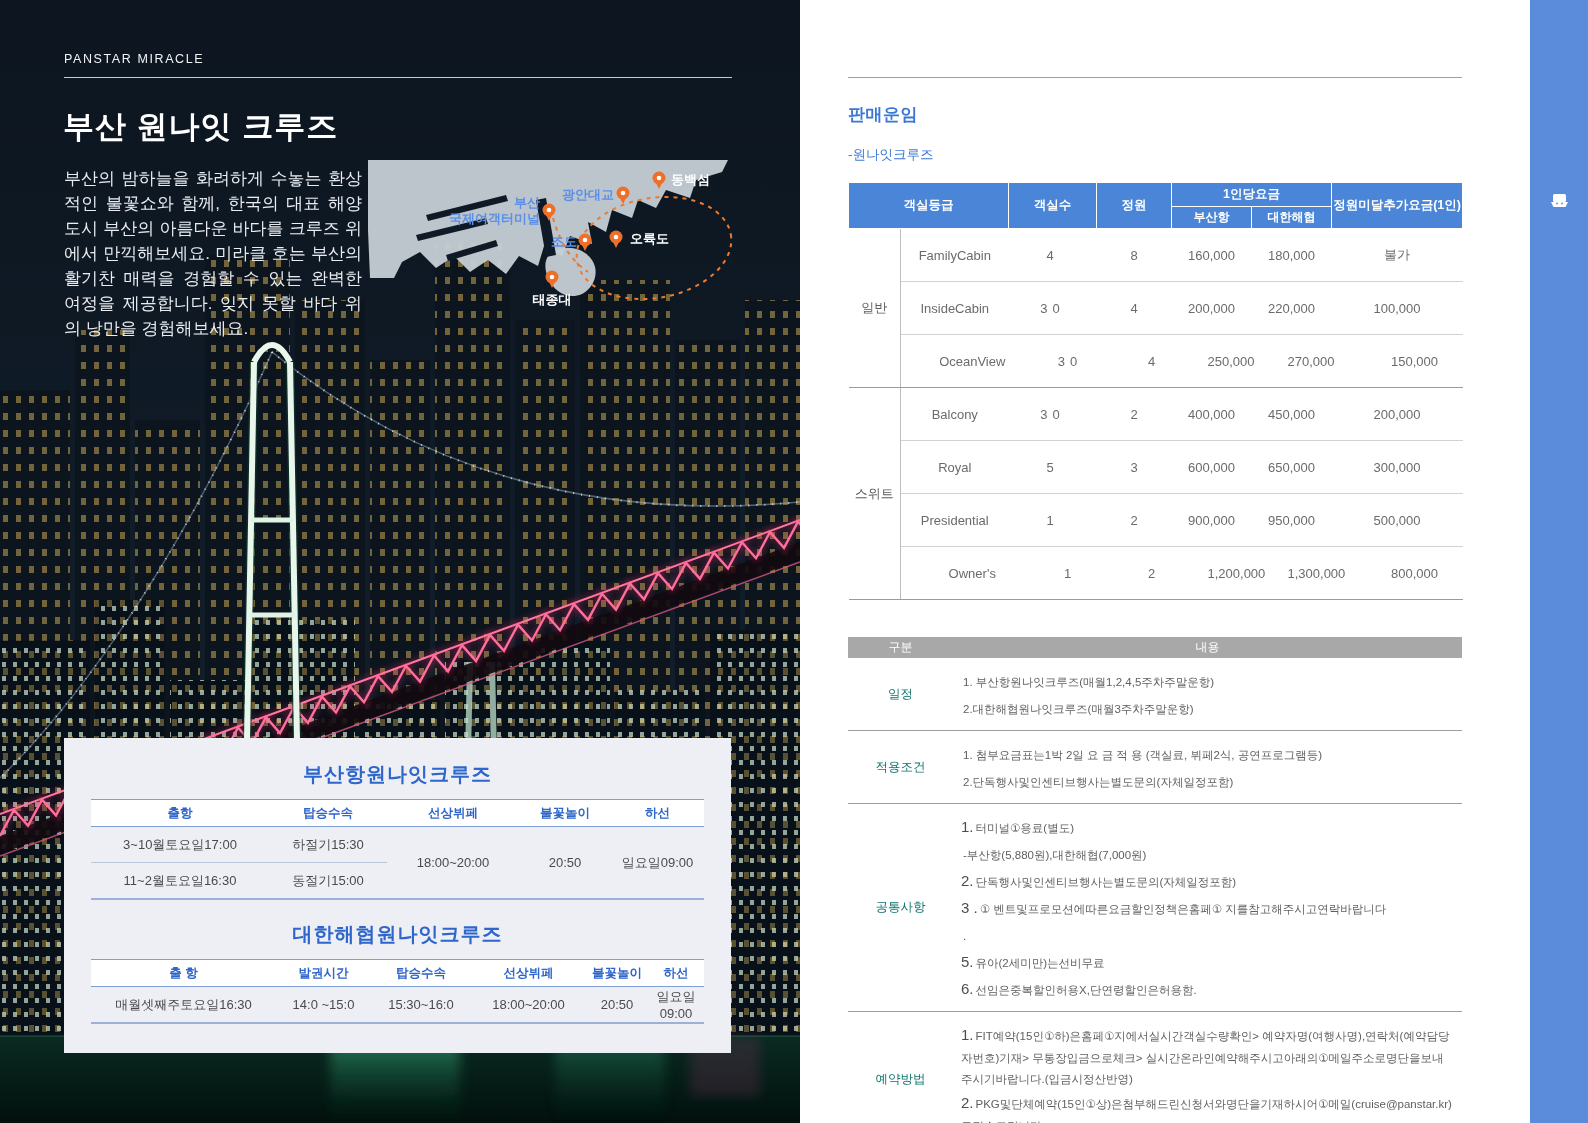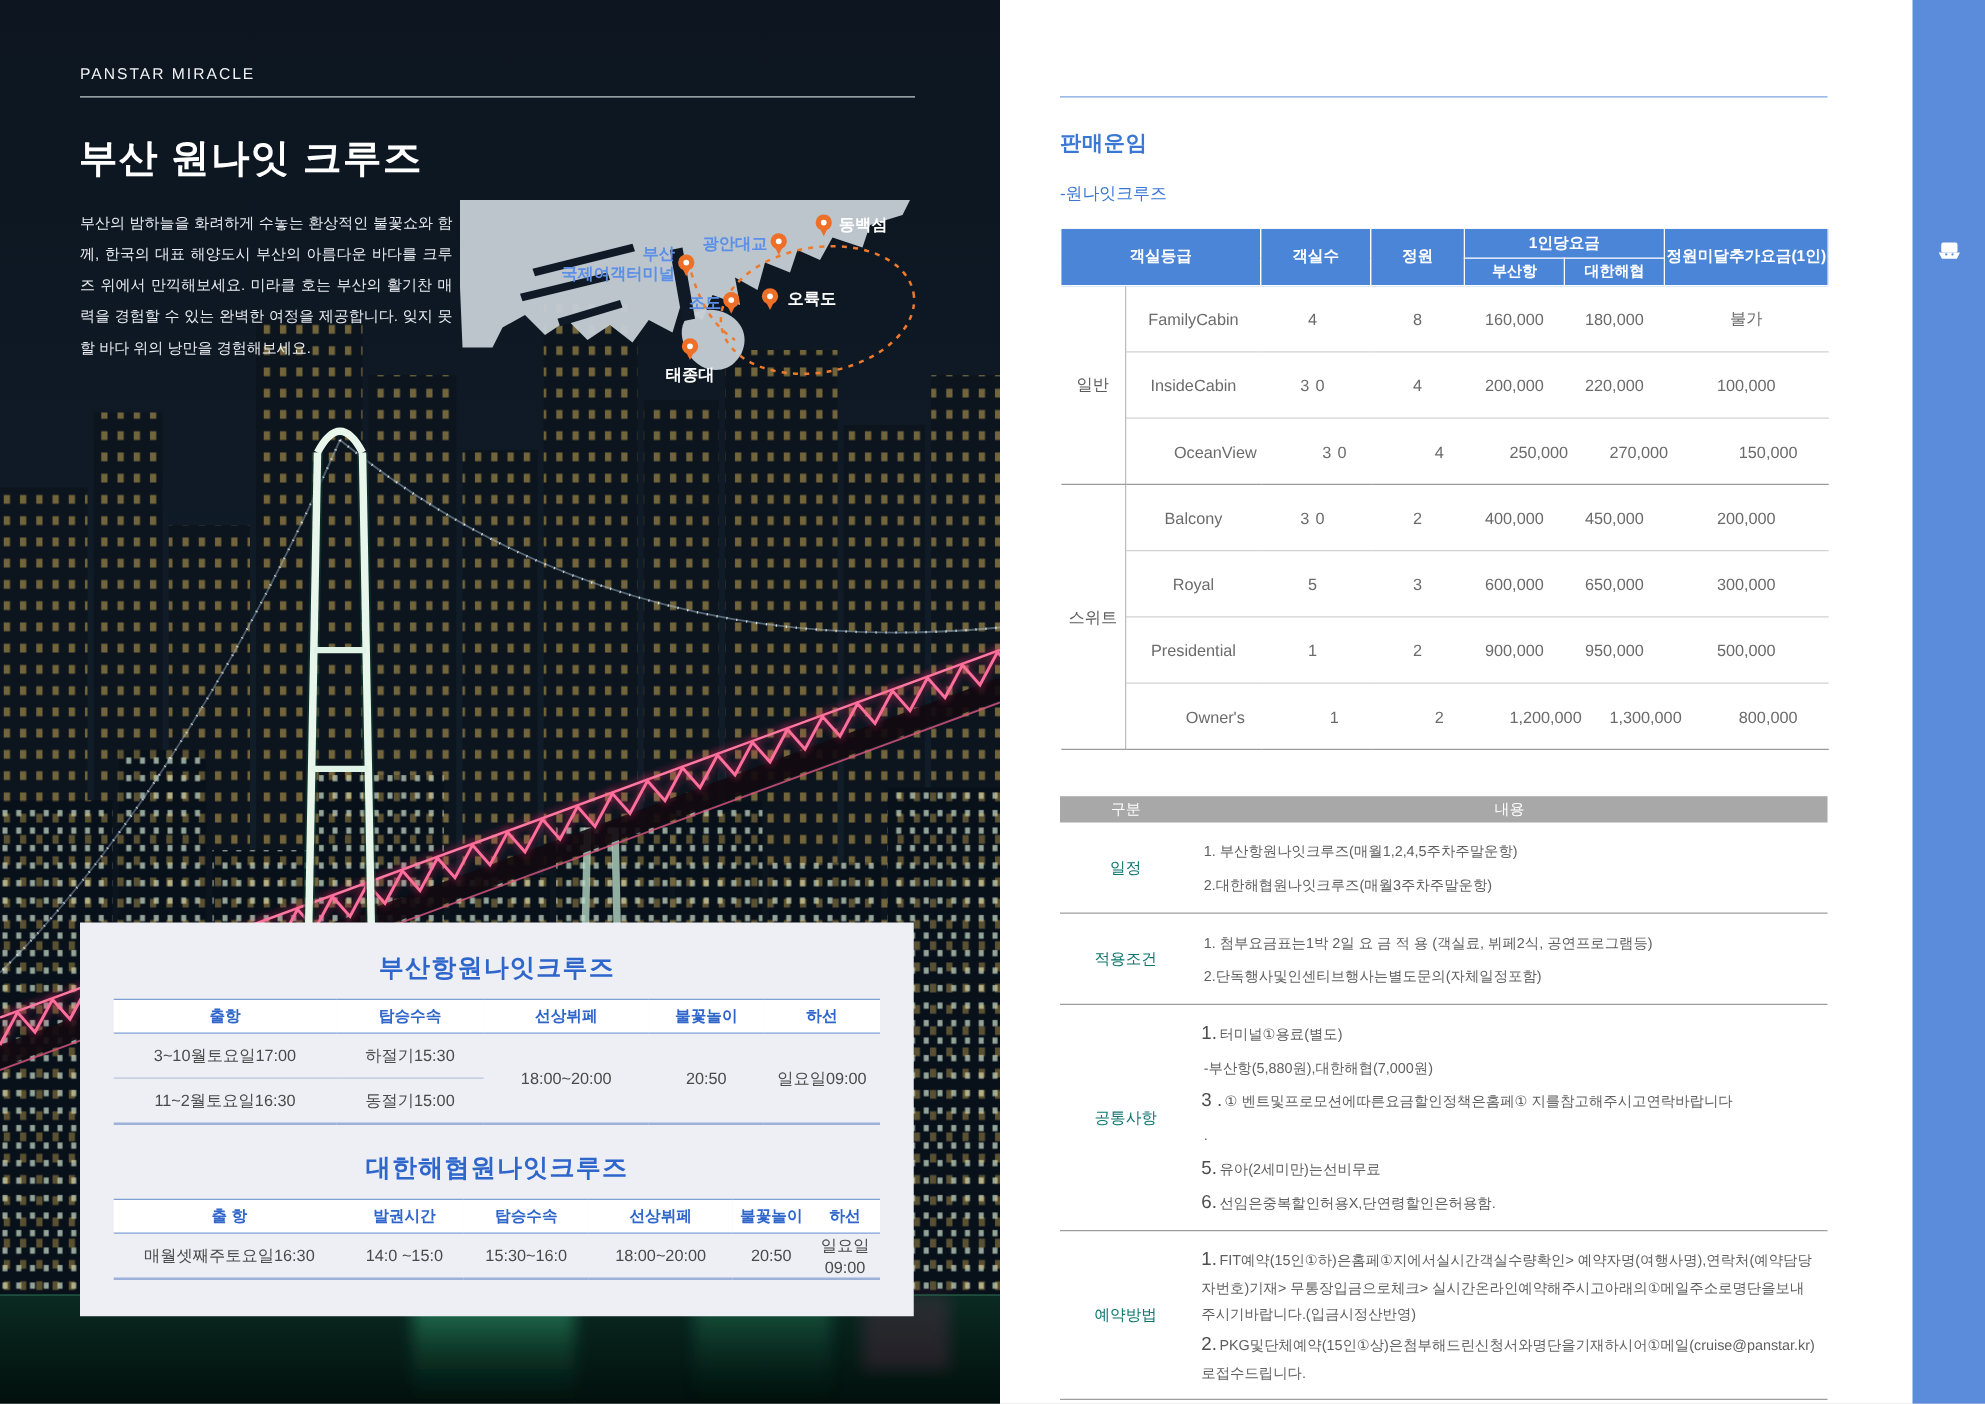--- a/index.html
+++ b/index.html
@@ -5,21 +5,21 @@
   html,body{margin:0;padding:0;}
   body{width:1588px;height:1123px;position:relative;overflow:hidden;background:#fff;
        font-family:"Liberation Sans","DejaVu Sans",sans-serif;}
 
   
   .photo{position:absolute;left:0;top:0;width:800px;height:1123px;background:#737373;overflow:hidden;}
   .photo svg.scene{position:absolute;left:0;top:0;}
   .brand{position:absolute;left:64px;top:52px;color:#f2f4f6;font-size:12.5px;letter-spacing:1.6px;}
   .brand-rule{position:absolute;left:64px;top:77px;width:668px;height:0;border-top:1px solid rgba(228,234,240,.85);}
   .photo-title{position:absolute;left:63px;top:106px;color:#ffffff;font-size:31px;font-weight:bold;letter-spacing:1px;}
-  .photo-desc{position:absolute;left:64px;top:166px;width:298px;color:#e9ecf1;font-size:12px;line-height:25px;text-align:justify;}
+  .photo-desc{position:absolute;left:64px;top:166px;width:298px;color:#e9ecf1;font-size:17px;line-height:25px;text-align:justify;}
 
   .map{position:absolute;left:356px;top:160px;}
   .map text{font-size:13px;font-weight:bold;}
 
   
   .card{position:absolute;left:64px;top:738px;width:667px;height:315px;background:#edeff5;}
   .card-title{margin-top:23px;color:#2f66cc;font-size:20px;font-weight:bold;text-align:center;letter-spacing:1px;}
   .card-title.second{margin-top:21px;}
   table.sch{border-collapse:collapse;table-layout:fixed;margin:11px auto 0;width:613px;border-bottom:2px solid #9db1d8;}
   .sch th{border-top:1px solid #7e9fd4;border-bottom:1px solid #7e9fd4;background:#ffffff;
@@ -425,20 +425,21 @@
           <div class="iline"><span class="inum"></span><span>1. 첨부요금표는1박 2일 요 금 적 용 (객실료, 뷔페2식, 공연프로그램등)</span></div>
           <div class="iline"><span class="inum"></span><span>2.단독행사및인센티브행사는별도문의(자체일정포함)</span></div>
         </div>
       </div>
 
       <div class="irow">
         <div class="l">공통사항</div>
         <div class="c">
           <div class="iline"><span class="inum">1.</span><span>터미널①용료(별도)</span></div>
           <div class="iline"><span class="inum"></span><span>-부산항(5,880원),대한해협(7,000원)</span></div>
+          <div class="iline"><span class="inum">2.</span><span>단독행사및인센티브행사는별도문의(자체일정포함)</span></div>
           <div class="iline"><span class="inum">3 .</span><span>① 벤트및프로모션에따른요금할인정책은홈페① 지를참고해주시고연락바랍니다</span></div>
           <div class="iline"><span class="inum"></span><span>.</span></div>
           <div class="iline"><span class="inum">5.</span><span>유아(2세미만)는선비무료</span></div>
           <div class="iline"><span class="inum">6.</span><span>선임은중복할인허용X,단연령할인은허용함.</span></div>
         </div>
       </div>
 
       <div class="irow">
         <div class="l">예약방법</div>
         <div class="c">

